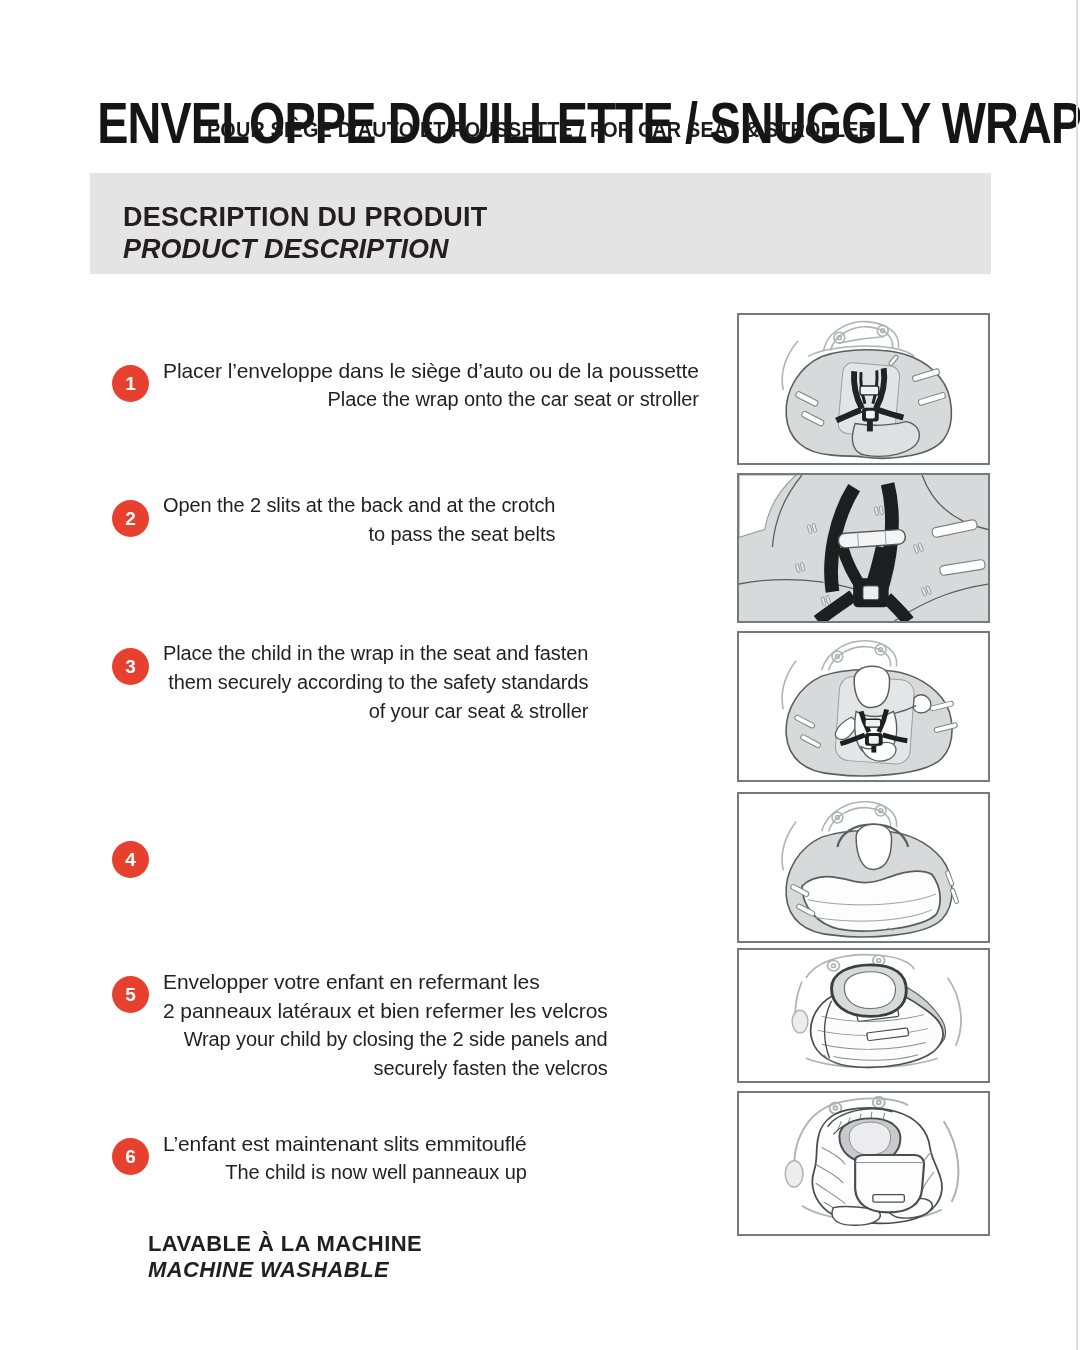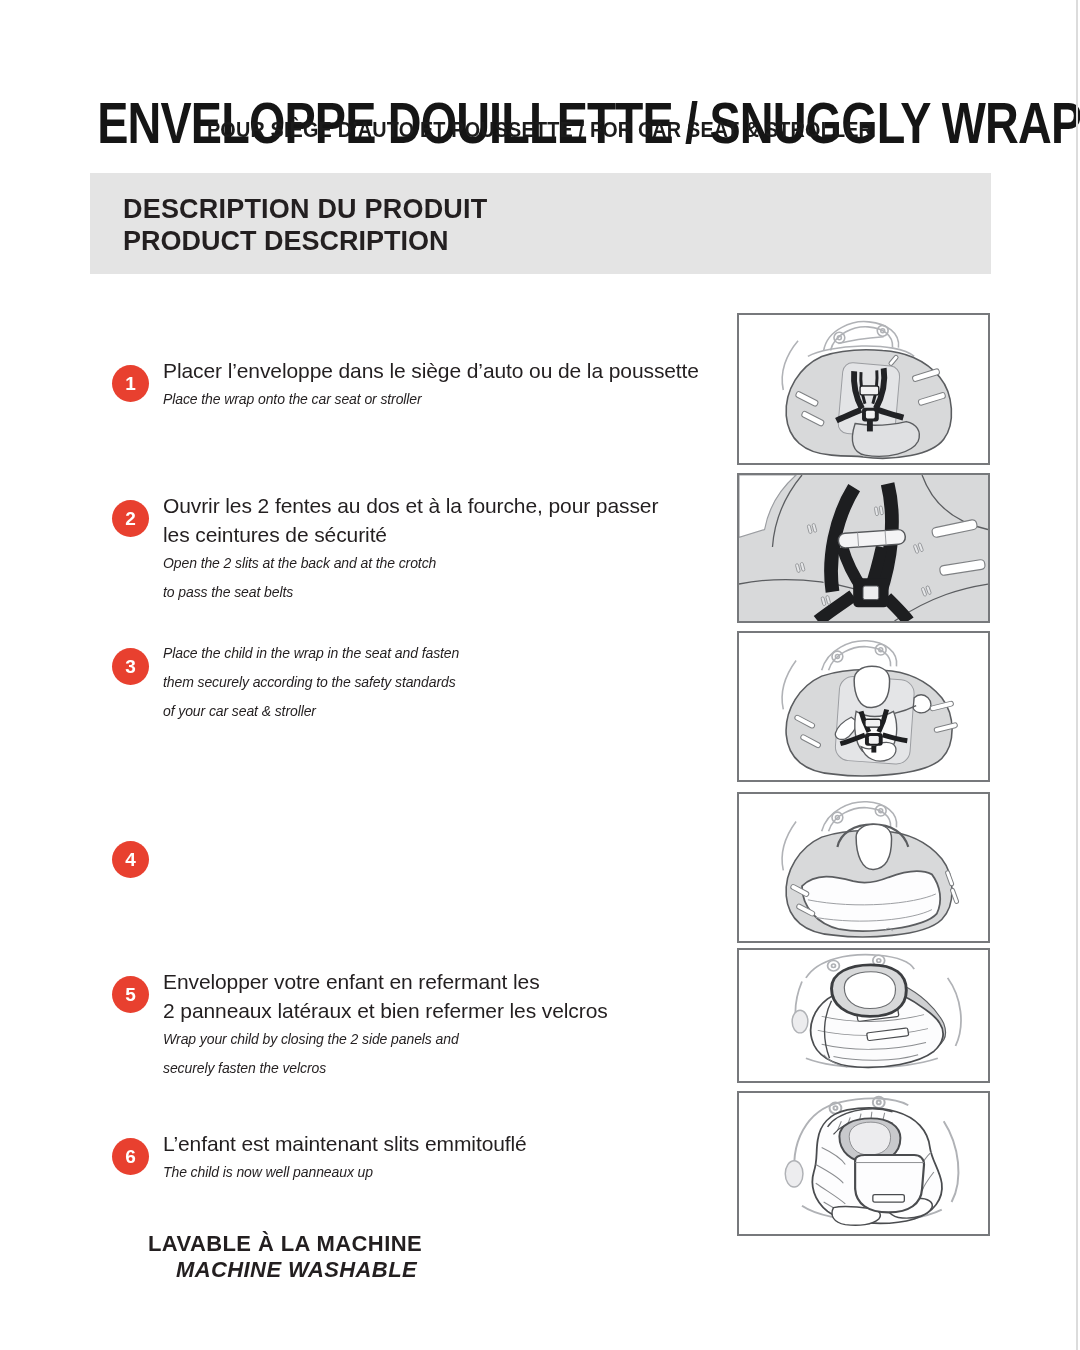--- a/index.html
+++ b/index.html
@@ -15,45 +15,45 @@
   .page-subtitle {
     position:absolute; top:117px; left:0; right:0; text-align:center;
     font-size:22px; font-weight:700; letter-spacing:0.2px; color:#1b1b1b;
     white-space:nowrap; transform:scaleX(0.9);
   }
   .section-band {
     position:absolute; left:90px; top:173px; width:901px; height:101px;
     background:var(--section-band, #e4e4e4);
   }
   .section-band .fr-line {
-    padding:21px 0 0 33px; font-size:27px; font-weight:700; letter-spacing:0.2px;
+    padding:29px 0 0 33px; font-size:27px; font-weight:700; letter-spacing:0.2px;
   }
   .section-band .en-line {
-    padding:1px 0 0 33px; font-size:27px; font-weight:700; 
+    padding:1px 0 0 33px; font-size:27px; font-weight:700; font-style:italic;
   }
   .step { position:absolute; left:112px; display:flex; }
   .step-badge {
     width:37px; height:37px; border-radius:50%; flex:none;
     background:var(--step-badge, #e8402f); color:#ffffff;
     font-size:19px; font-weight:700;
     display:flex; align-items:center; justify-content:center;
     margin-top:9px;
   }
   .step-text { margin-left:14px; }
   .step-fr {
     font-size:21px; line-height:29px; letter-spacing:-0.1px;
     color:var(--text, #231f20); white-space:pre-line;
   }
   .step-en {
-    font-size:14px; line-height:29px; letter-spacing:-0.1px; font-style:italic;
-    color:var(--text, #231f20); white-space:pre-line;
+    font-size:20px; line-height:29px; letter-spacing:-0.1px; 
+    color:var(--text, #231f20); white-space:pre-line;text-align:right;
   }
   .footer-note { position:absolute; left:148px; top:1231px; }
   .footer-note .fr-line { font-size:22px; font-weight:800; letter-spacing:0.4px; line-height:26px; }
-  .footer-note .en-line { font-size:22px; font-weight:800; font-style:italic; letter-spacing:0.4px; line-height:26px;margin-left:28px; }
+  .footer-note .en-line { font-size:22px; font-weight:800; font-style:italic; letter-spacing:0.4px; line-height:26px; }
   .illus {
     position:absolute; left:737px; width:253px; box-sizing:border-box;
     border:2px solid #77797c; background:#ffffff;
   }
   .illus svg { display:block; width:100%; height:100%; }
   .page-edge {
     position:absolute; left:1076px; top:0; width:2px; height:1350px; background:#dcdcdc;
   }
 </style>
 </head>
@@ -71,22 +71,20 @@
   <div class="step-badge">1</div>
   <div class="step-text">
     <div class="step-fr">Placer l’enveloppe dans le siège d’auto ou de la poussette</div>
     <div class="step-en">Place the wrap onto the car seat or stroller</div>
   </div>
 </div>
 
 <div class="step" style="top:491px">
   <div class="step-badge">2</div>
   <div class="step-text">
-    <div class="step-fr">Ouvrir les 2 fentes au dos et à la fourche, pour passer
-les ceintures de sécurité</div>
     <div class="step-en">Open the 2 slits at the back and at the crotch
 to pass the seat belts</div>
   </div>
 </div>
 
 <div class="step" style="top:639px">
   <div class="step-badge">3</div>
   <div class="step-text">
     <div class="step-en">Place the child in the wrap in the seat and fasten
 them securely according to the safety standards

